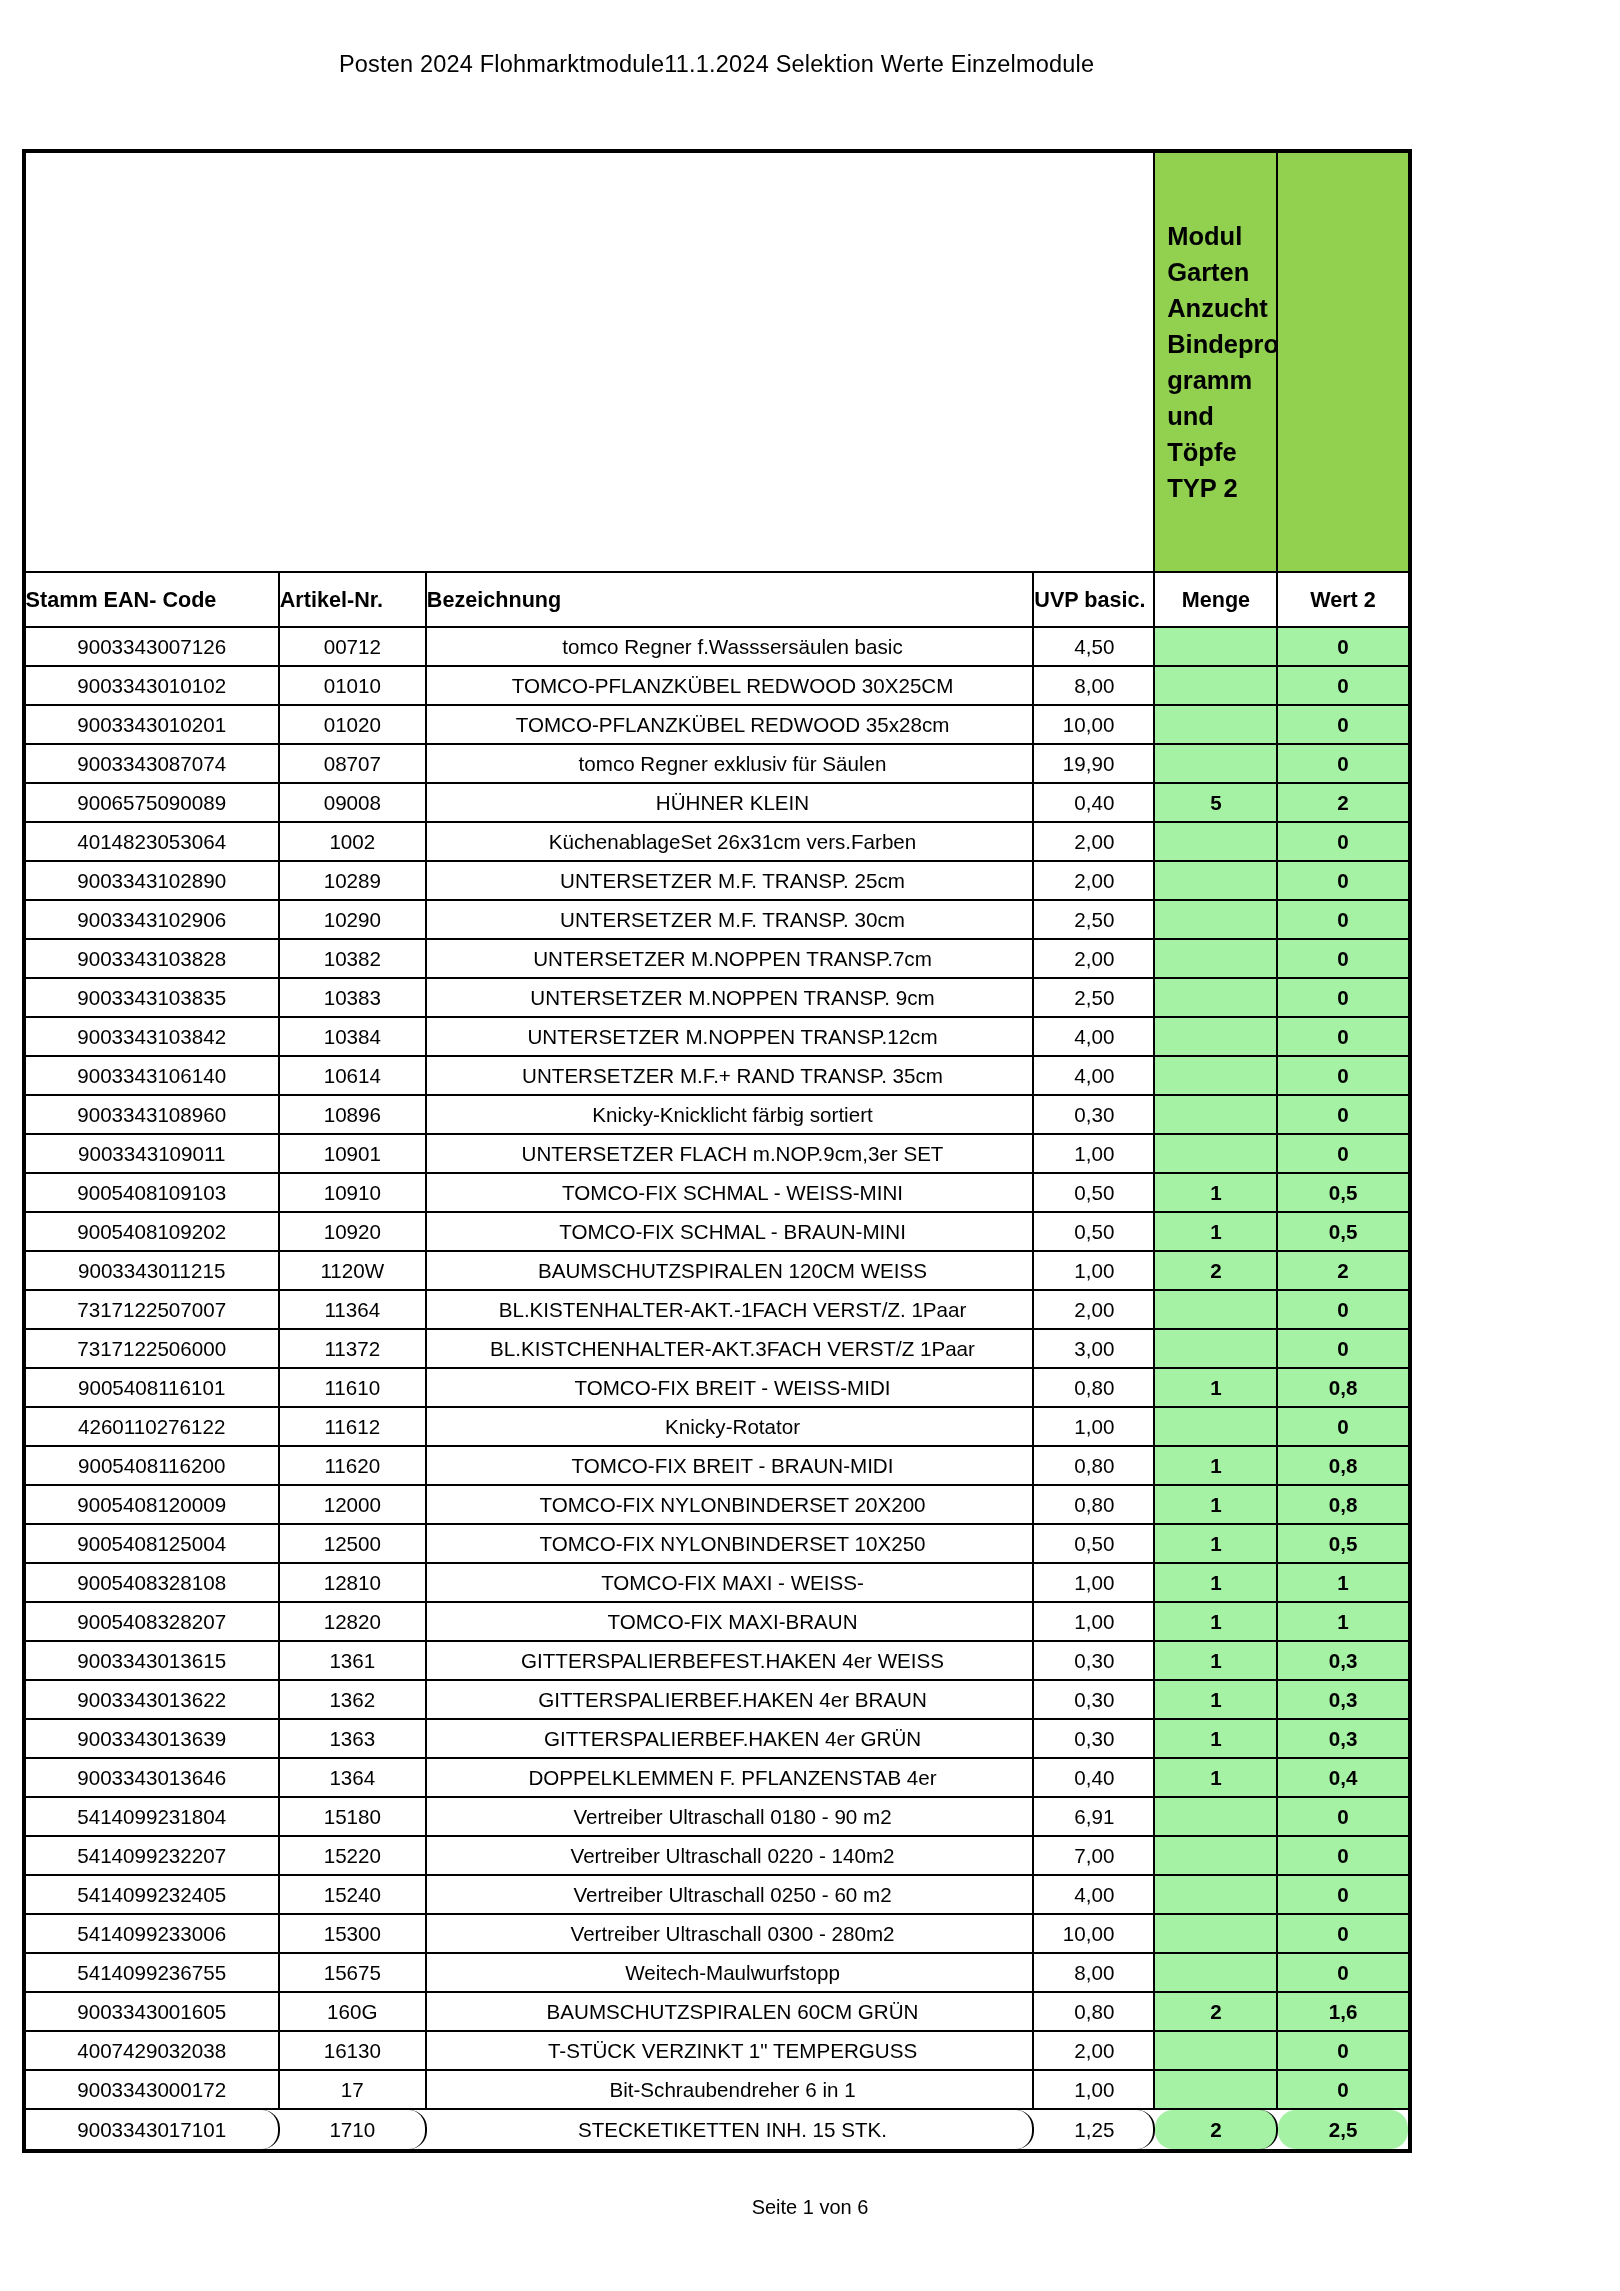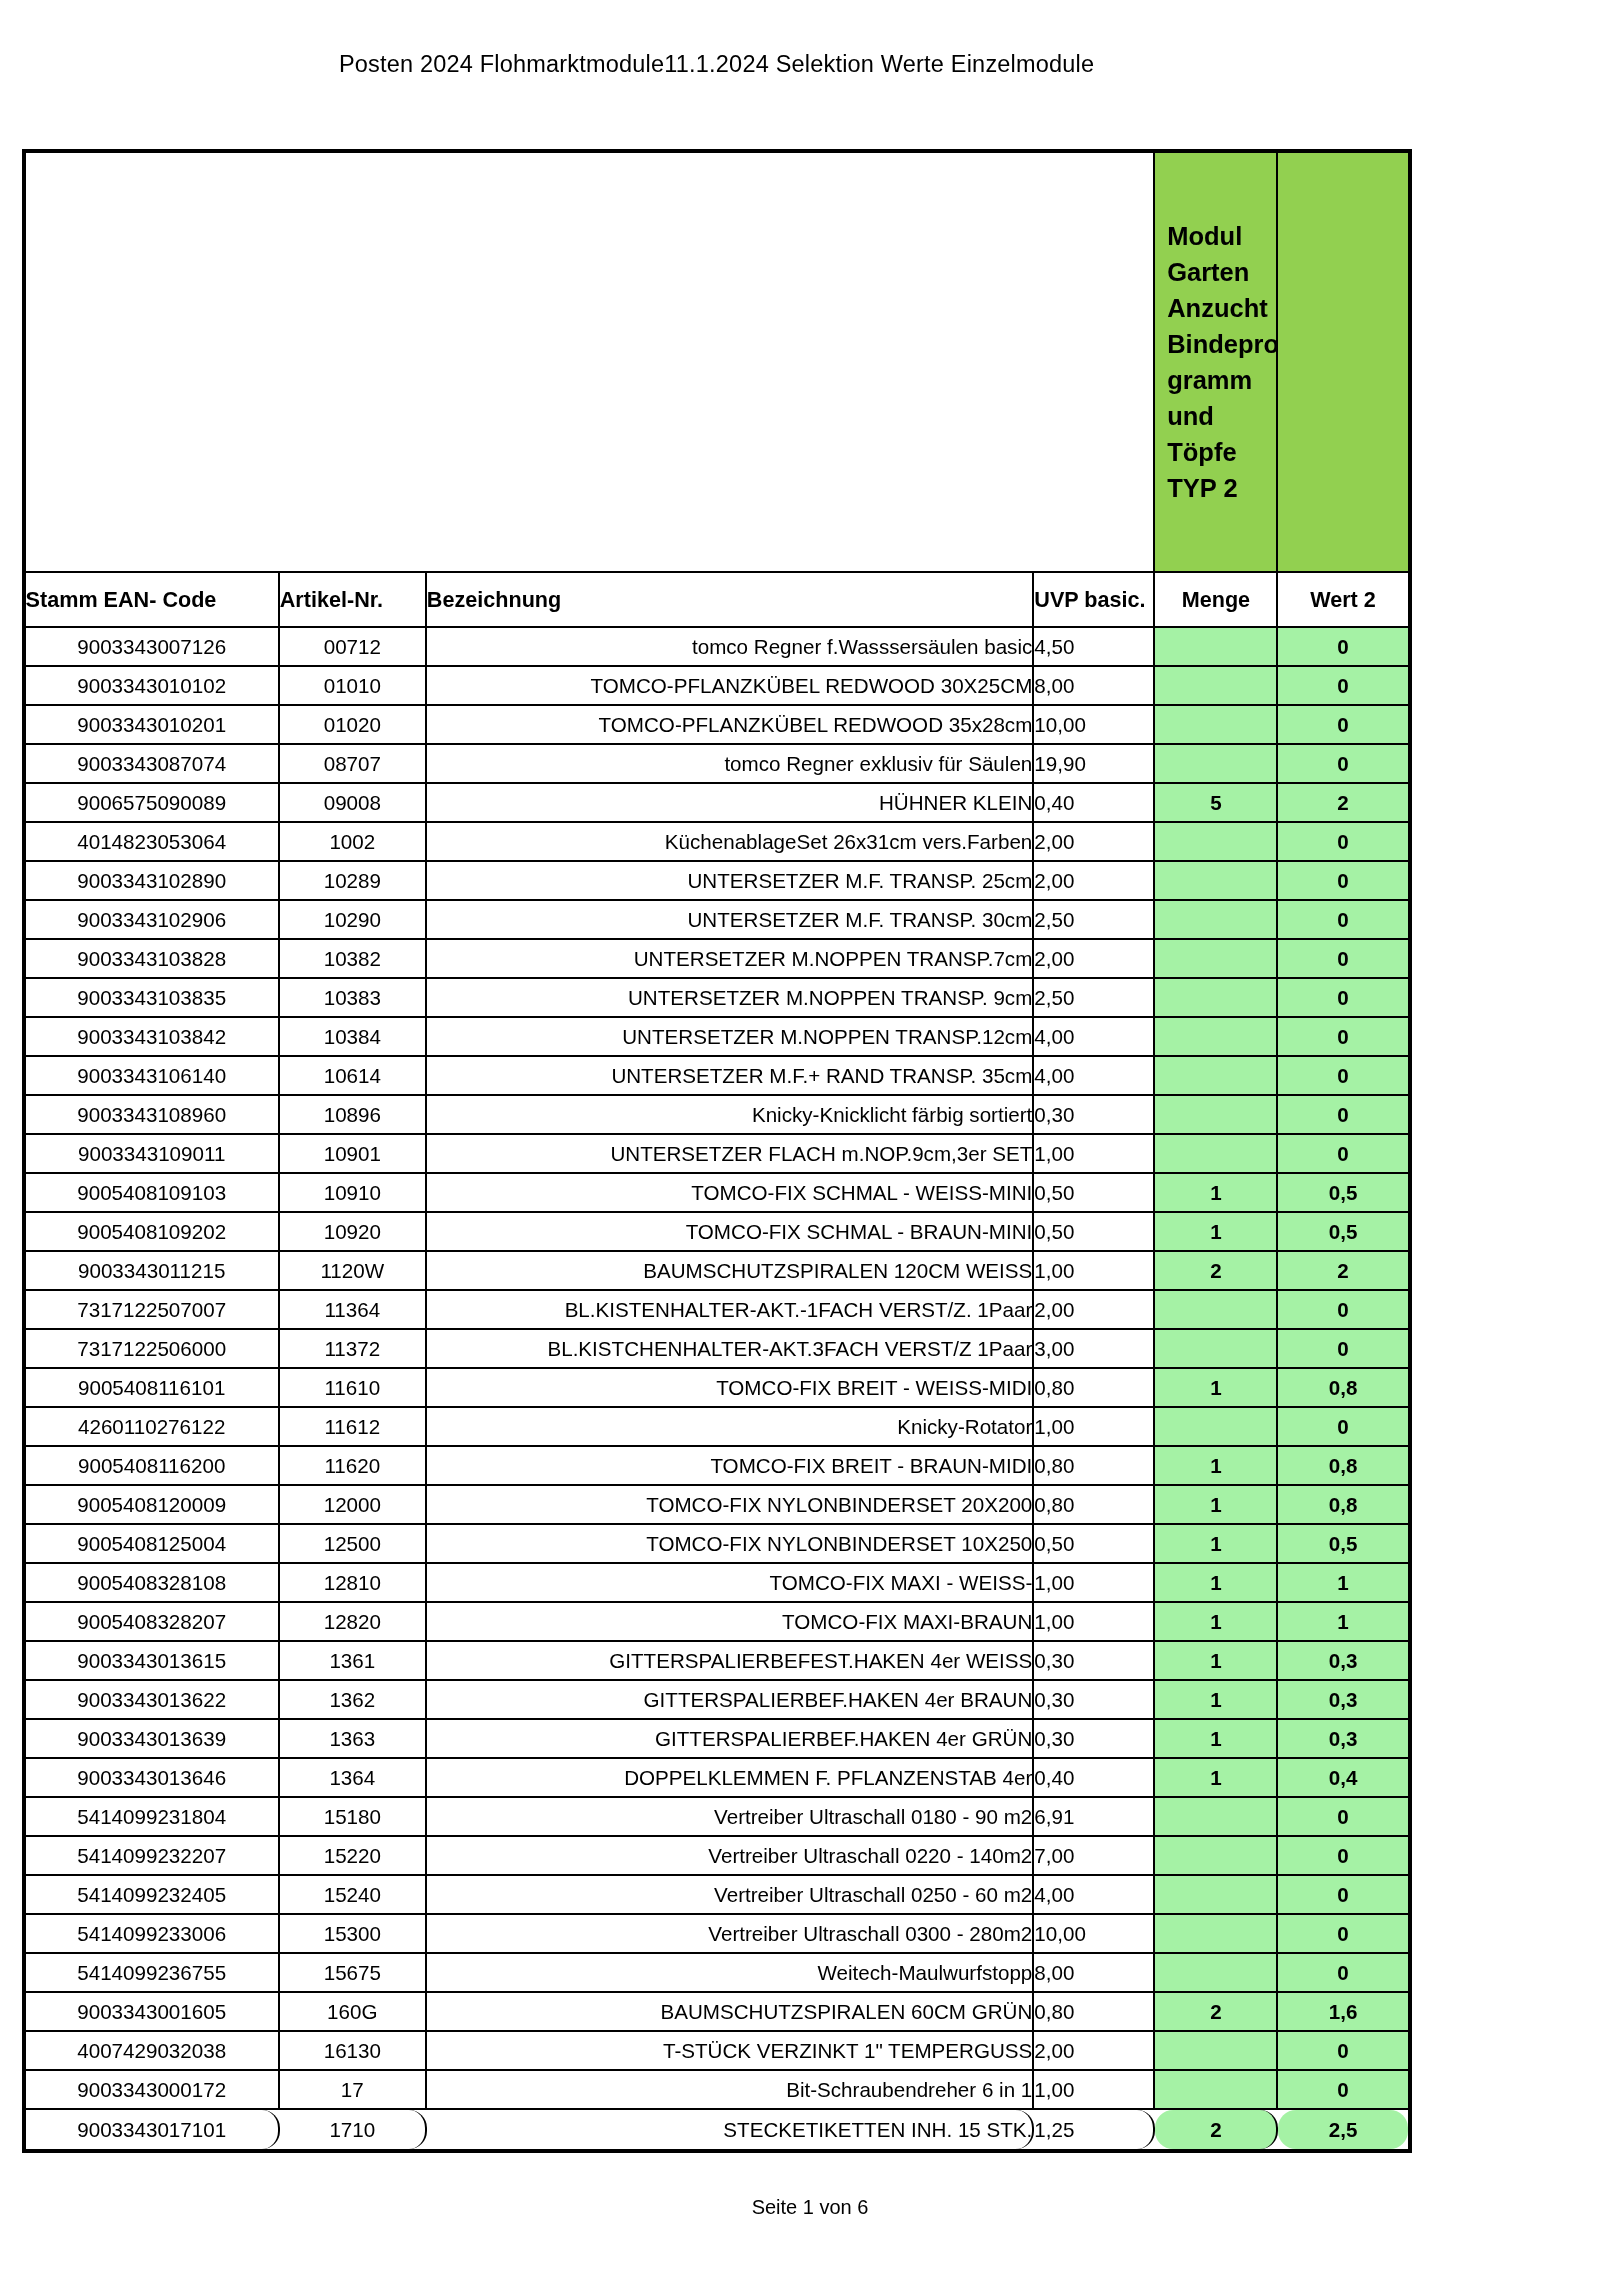--- a/index.html
+++ b/index.html
@@ -38,22 +38,22 @@
   }
   td.module-cell-empty{background:var(--module-green);}
   thead th{
     height:55px;background:#fff;font-size:21.6px;font-weight:bold;
     text-align:left;vertical-align:middle;padding:0 5.9px;
   }
   thead th.h-center{text-align:center;padding:0;}
   tbody td{height:39px;vertical-align:middle;font-size:20.6px;}
   td.c-ean{text-align:center;}
   td.c-art{text-align:center;}
-  td.c-bez{text-align:right;padding-left:5.9px;margin-top:23px;}
-  td.c-uvp{text-align:left;padding-right:8px;margin-left:32px;}
+  td.c-bez{text-align:center;padding-left:5.9px;margin-top:23px;}
+  td.c-uvp{text-align:right;padding-right:39px;margin-left:32px;}
   td.c-menge,td.c-wert{
     background:var(--cell-green);text-align:center;font-weight:bold;
   }
   .page-footer{
     position:absolute;top:2196px;left:0;width:1620px;
     text-align:center;font-size:20px;
   }
 </style>
 </head>
 <body>

